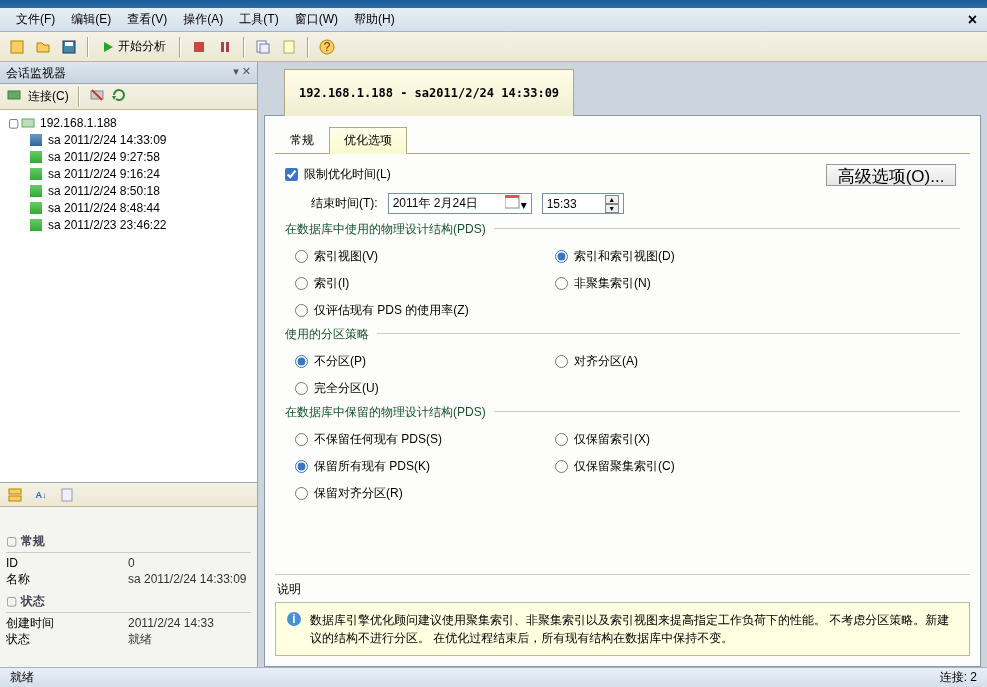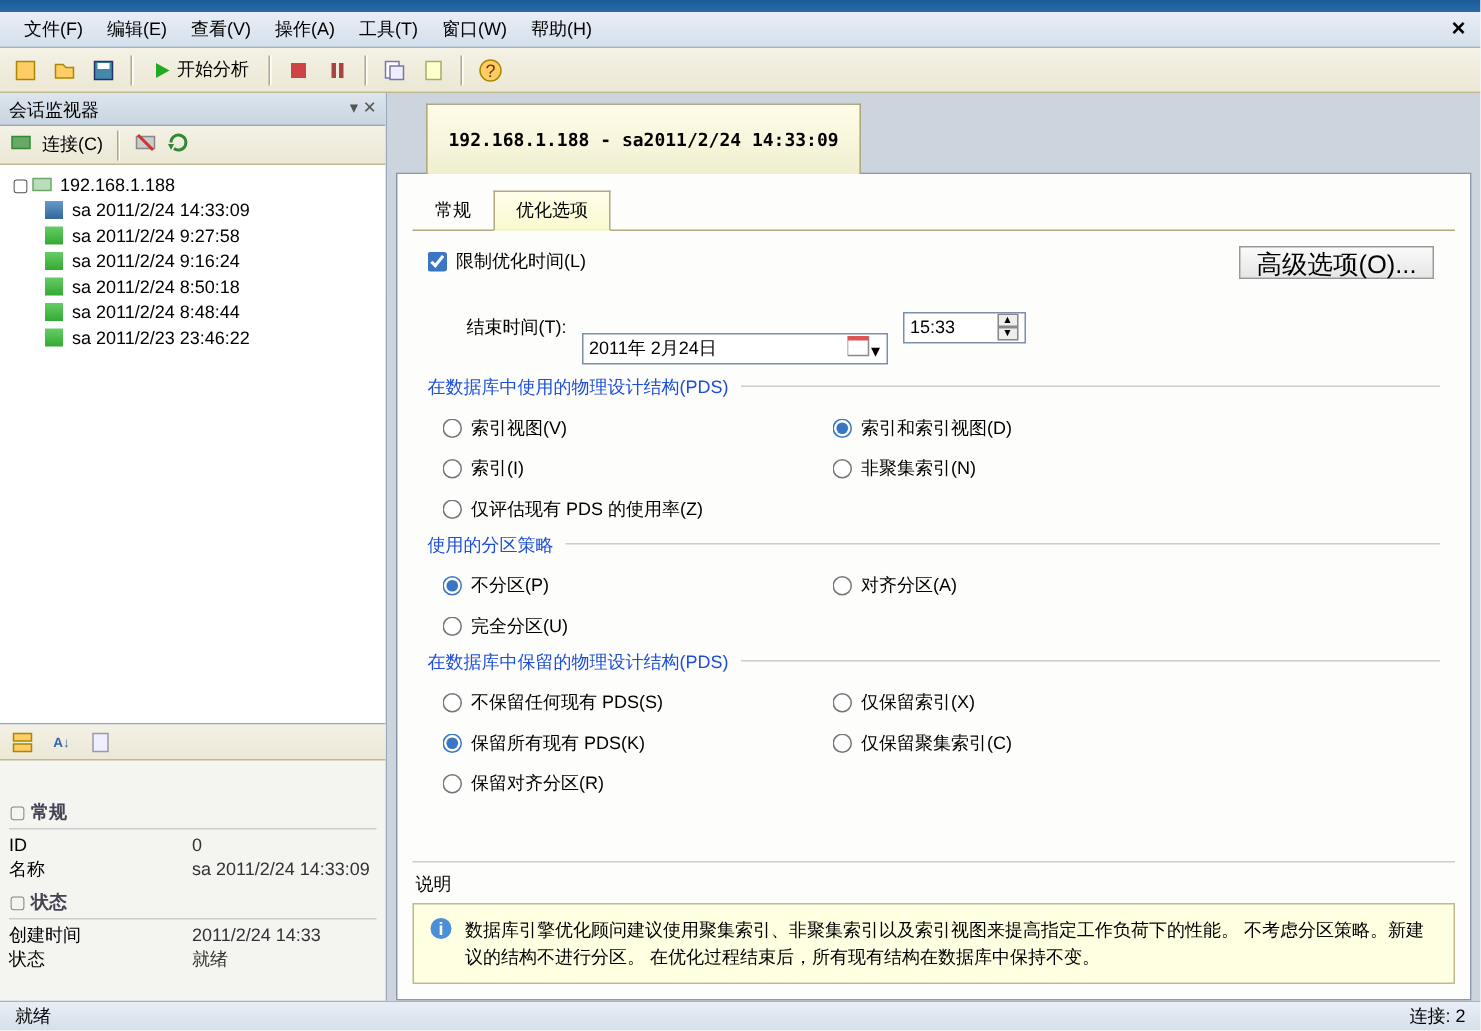--- a/index.html
+++ b/index.html
@@ -40,24 +40,24 @@
 .doc-body { flex:1; background: #fdfdfb; border: 1px solid #8a98a8; display:flex; flex-direction:column; padding: 10px; position:relative;}
 
 .inner-tabs { display:flex; border-bottom: 1px solid #b0a880; margin-bottom: 8px;}
 .inner-tab { padding: 4px 14px; border: 1px solid transparent; cursor: pointer; position:relative; top:1px;}
 .inner-tab.active { background: linear-gradient(#fffde8,#fafad0); border: 1px solid #b0a880; border-bottom-color: #fafad0;}
 
 .form-area { flex:1; padding: 4px 10px; overflow:auto;}
 .chk-row { display:flex; align-items:center; gap:6px; margin-bottom: 10px;}
 .adv-btn { position:absolute; right: 24px; top: 48px; width: 130px; height: 22px; background: linear-gradient(#fafafa,#e6e6e6); border:1px solid #999; cursor:pointer; font-size:17px;}
 .time-row { display:flex; align-items:center; gap: 10px; margin: 0 0 14px 26px;}
-.date-input { width: 204px; height: 21px; border:1px solid #7a8fa8; background:#fff; display:flex; align-items:center; padding: 0 4px; justify-content: space-between; margin-top: 29px;}
+.date-input { width: 144px; height: 21px; border:1px solid #7a8fa8; background:#fff; display:flex; align-items:center; padding: 0 4px; justify-content: space-between;}
 .time-input { width: 82px; height: 21px; border:1px solid #7a8fa8; background:#fff; display:flex; align-items:center; padding:0 4px; justify-content: space-between;}
 .fieldset { border: 1px solid #ccc; border-left:none; border-right:none; border-bottom:none; padding: 12px 0 8px 0; margin: 6px 0;}
-.fieldset .legend { position: relative; top: -20px; background: #fdfdfb; display: inline; padding-right: 8px; color:#1d4ed8;}
+.fieldset .legend { position: relative; top: -20px; background: #fdfdfb; display: inline; padding-right: 8px; color:#14532d;}
 .fieldset-inner { margin-top:-10px;}
 .radio-grid { display: grid; grid-template-columns: 250px 250px; row-gap: 10px; column-gap: 10px; margin-left: 10px;}
 .radio-opt { display:flex; align-items:center; gap:6px; cursor:pointer;}
 .radio-opt input, .chk-row input { accent-color: #3a76c4;}
 
 .desc-area { border-top: 1px solid #ccc; padding-top: 4px; margin-top: 4px;}
 .desc-label { margin: 2px 0 4px 2px;}
 .desc-box { background: #ffffe1; border: 1px solid #c0b890; padding: 8px 10px; display:flex; gap:8px; align-items:flex-start; line-height: 1.5;}
 .info-icon { width:16px; height:16px; flex: 0 0 16px;}
 

